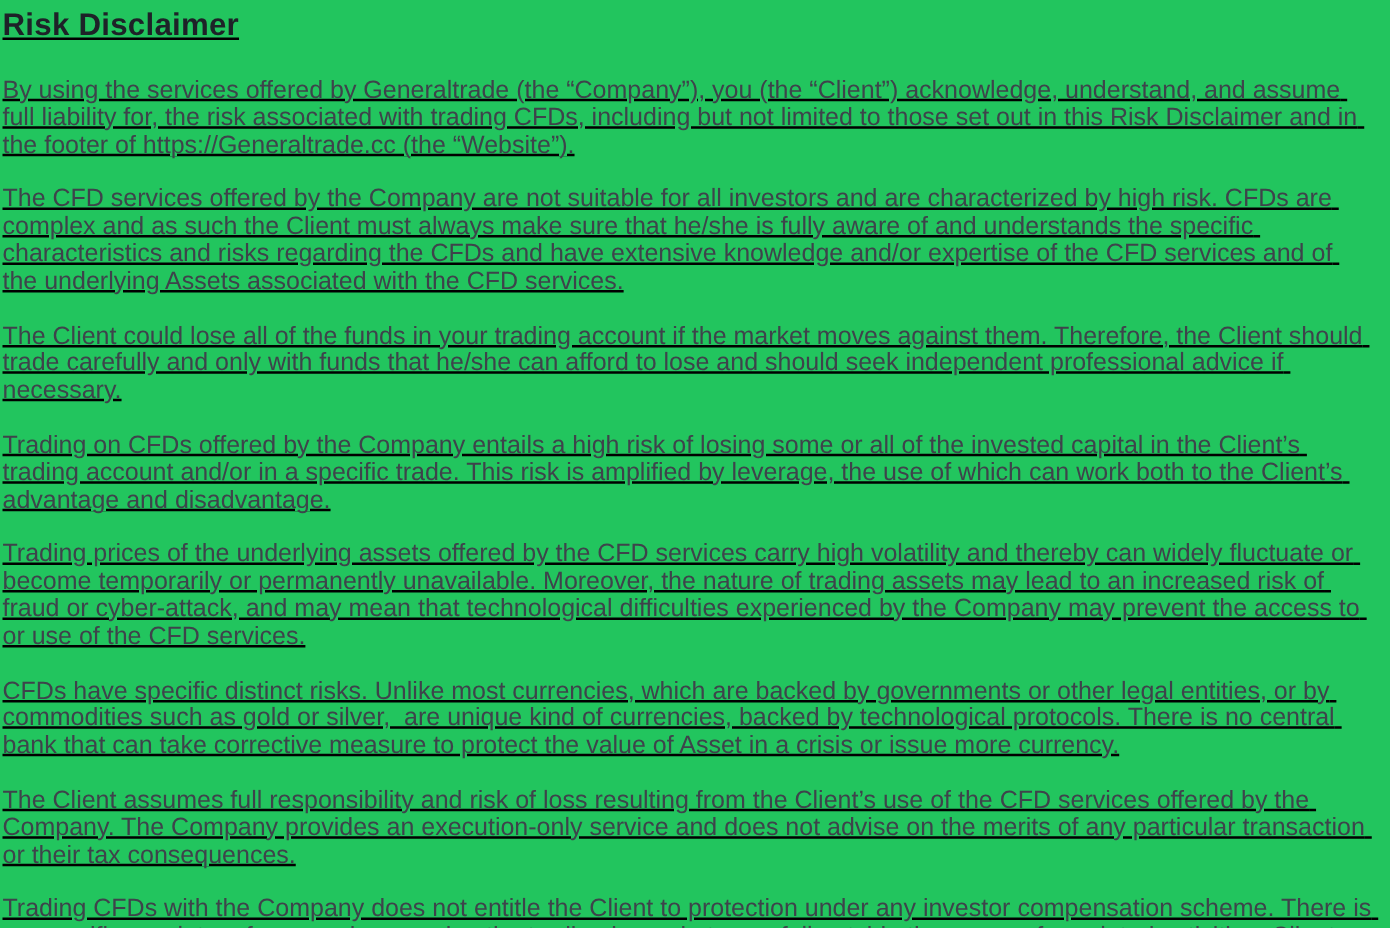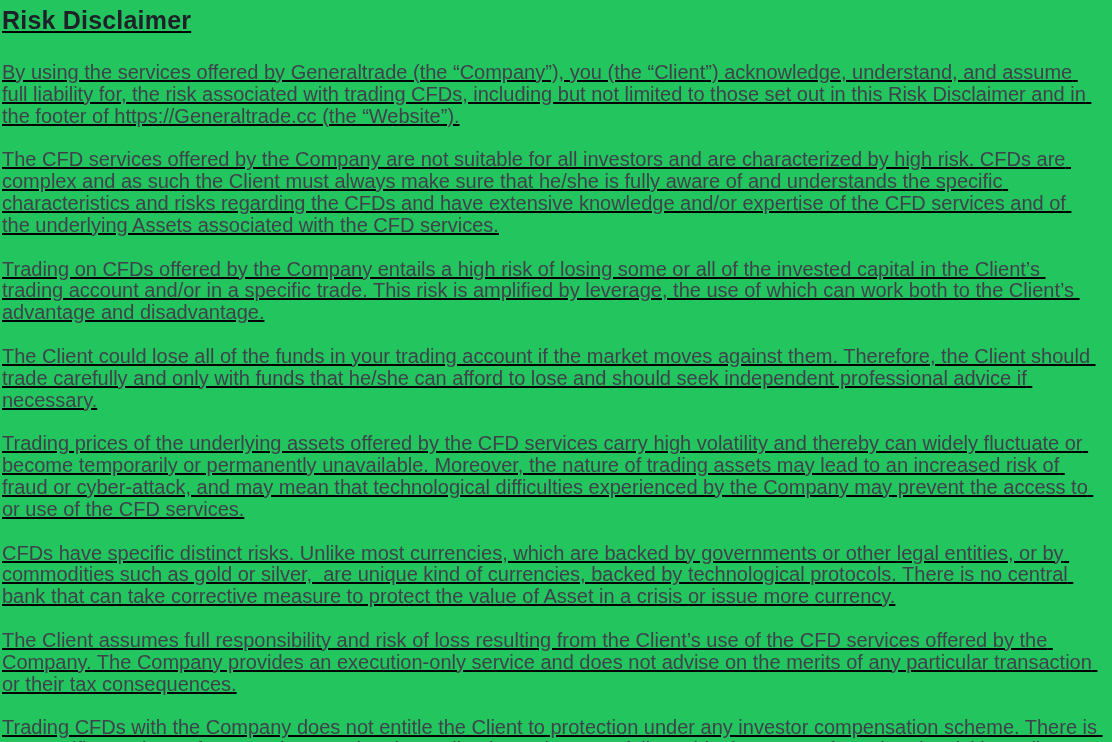--- a/index.html
+++ b/index.html
@@ -37,23 +37,23 @@
 </head>
 <body>
 
 <div class="page">
   <h1 class="page-title">Risk Disclaimer</h1>
 
   <p class="disclaimer-paragraph">By using the services offered by Generaltrade (the “Company”), you (the “Client”) acknowledge, understand, and assume full liability for, the risk associated with trading CFDs, including but not limited to those set out in this Risk Disclaimer and in the footer of https://Generaltrade.cc (the “Website”).</p>
 
   <p class="disclaimer-paragraph">The CFD services offered by the Company are not suitable for all investors and are characterized by high risk. CFDs are complex and as such the Client must always make sure that he/she is fully aware of and understands the specific characteristics and risks regarding the CFDs and have extensive knowledge and/or expertise of the CFD services and of the underlying Assets associated with the CFD services.</p>
 
+  <p class="disclaimer-paragraph">The Client could lose all of the funds in your trading account if the market moves against them. Therefore, the Client should trade carefully and only with funds that he/she can afford to lose and should seek independent professional advice if necessary.</p>
+
   <p class="disclaimer-paragraph">Trading on CFDs offered by the Company entails a high risk of losing some or all of the invested capital in the Client’s trading account and/or in a specific trade. This risk is amplified by leverage, the use of which can work both to the Client’s advantage and disadvantage.</p>
-
-  <p class="disclaimer-paragraph">The Client could lose all of the funds in your trading account if the market moves against them. Therefore, the Client should trade carefully and only with funds that he/she can afford to lose and should seek independent professional advice if necessary.</p>
 
   <p class="disclaimer-paragraph">Trading prices of the underlying assets offered by the CFD services carry high volatility and thereby can widely fluctuate or become temporarily or permanently unavailable. Moreover, the nature of trading assets may lead to an increased risk of fraud or cyber-attack, and may mean that technological difficulties experienced by the Company may prevent the access to or use of the CFD services.</p>
 
   <p class="disclaimer-paragraph">CFDs have specific distinct risks. Unlike most currencies, which are backed by governments or other legal entities, or by commodities such as gold or silver,  are unique kind of currencies, backed by technological protocols. There is no central bank that can take corrective measure to protect the value of Asset in a crisis or issue more currency.</p>
 
   <p class="disclaimer-paragraph">The Client assumes full responsibility and risk of loss resulting from the Client’s use of the CFD services offered by the Company. The Company provides an execution-only service and does not advise on the merits of any particular transaction or their tax consequences.</p>
 
   <p class="disclaimer-paragraph">Trading CFDs with the Company does not entitle the Client to protection under any investor compensation scheme. There is no specific regulatory framework governing the trading in markets can fall outside the scope of regulated activities. Clients who trade on the CFDs have no rights to report to any financial ombudsman in case of a dispute with the Company.</p>
 </div>
 

